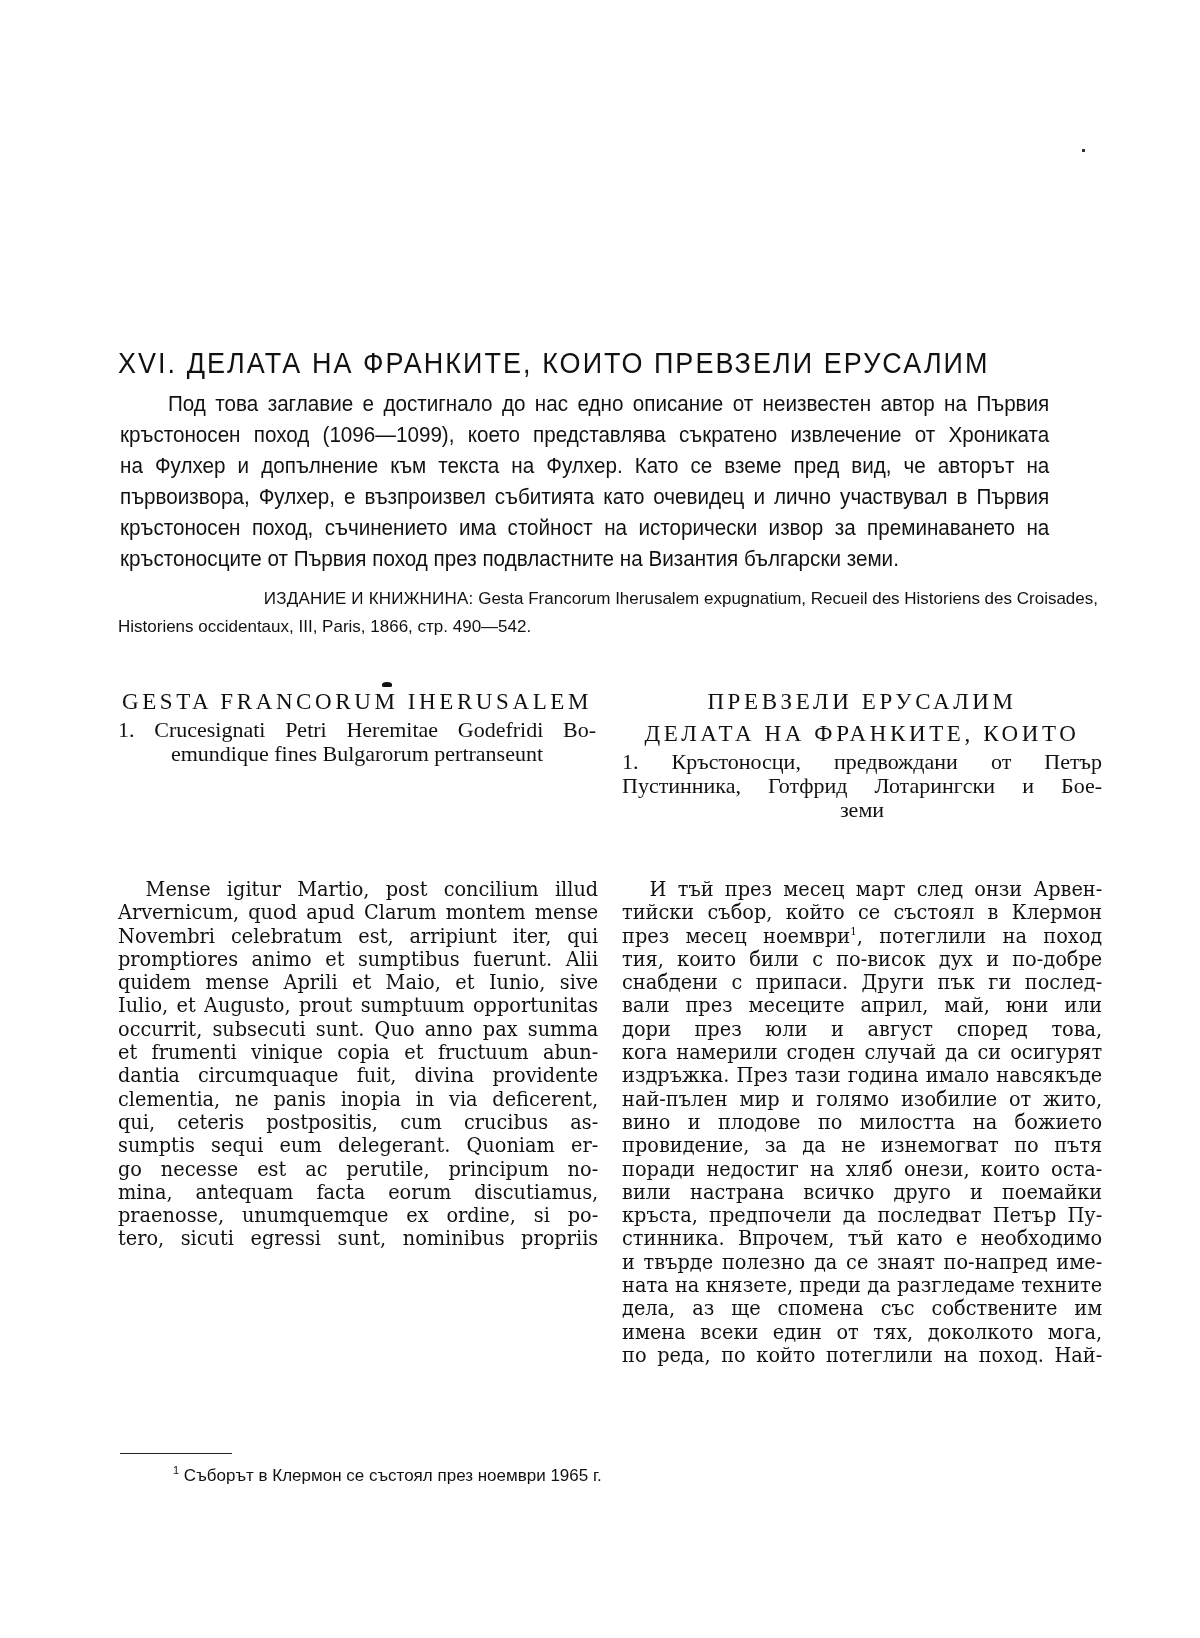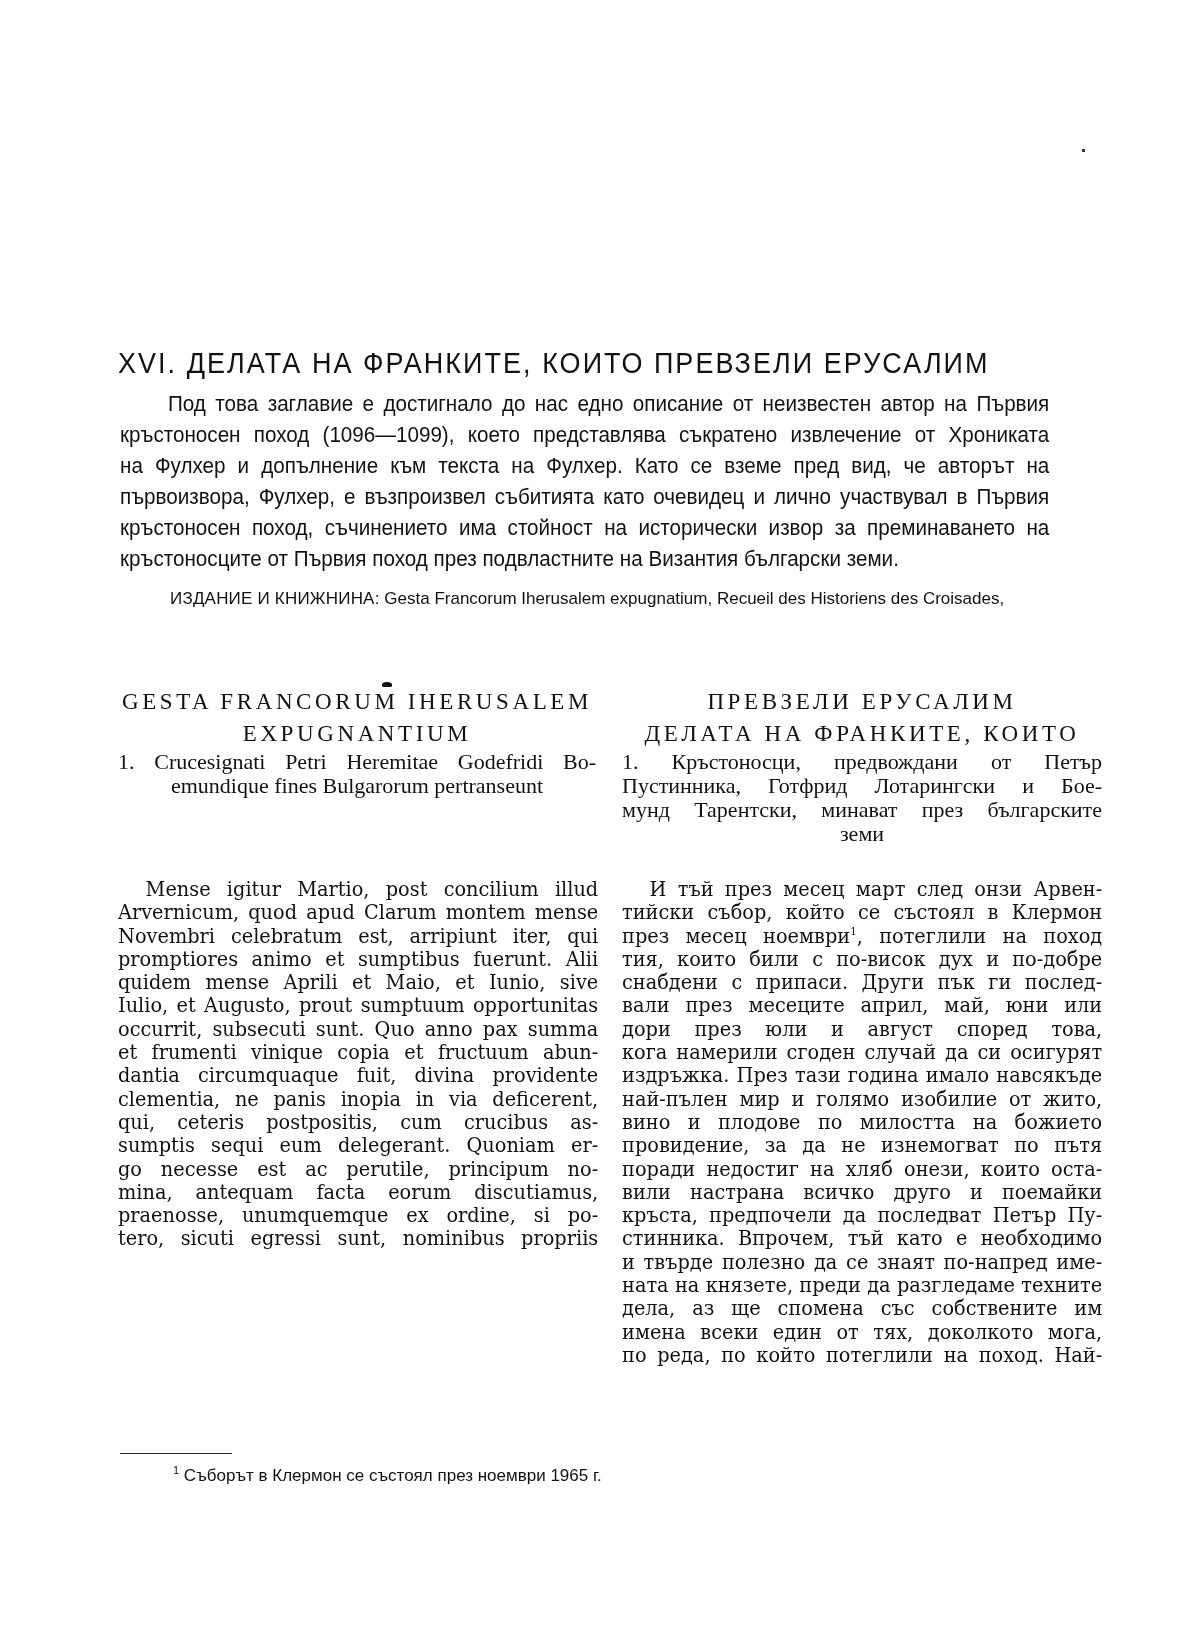--- a/index.html
+++ b/index.html
@@ -4,21 +4,21 @@
 <style>
   html, body { margin: 0; padding: 0; background: #ffffff; }
   body { width: 1200px; height: 1638px; position: relative; overflow: hidden; color: #111; font-family: "Liberation Serif", "DejaVu Serif", serif; }
   .abs { position: absolute; }
   .title { left: 118px; top: 328px; width: 990px; font-size: 29px; letter-spacing: 2.2px; white-space: nowrap; font-family: "Liberation Sans", "DejaVu Sans", sans-serif; font-weight: normal; transform: scaleX(0.93); transform-origin: left top; }
   .intro { left: 120px; top: 389px; width: 968px; font-size: 21.5px; line-height: 31px; font-family: "Liberation Sans", sans-serif; transform: scaleX(0.96); transform-origin: left top; }
   .intro .line { display: block; text-align: justify; text-align-last: justify; }
   .intro .line.last { text-align-last: left; }
   .edition { left: 118px; top: 585px; width: 980px; font-size: 17px; line-height: 28px; font-family: "Liberation Sans", sans-serif; }
   .edition .line { display: block; white-space: nowrap; }
-  .edition .line.first { padding-left: 52px; }
+  .edition .line.first { padding-left: 52px; text-align: right; }
   .edition .label { font-size: 17px; letter-spacing: 0.2px; }
   .ornament { left: 382px; top: 682px; width: 10px; height: 5px; background: #111; border-radius: 50% 50% 20% 20%; }
   .stray-mark { left: 1082px; top: 149px; width: 3px; height: 3px; background: #333; }
   .left-col { left: 118px; top: 686px; width: 478px; }
   .right-col { left: 622px; top: 686px; width: 480px; }
   .col-heading { font-size: 23px; letter-spacing: 3.6px; line-height: 32px; text-align: center; font-family: "Liberation Serif", serif; }
   .col-heading .line { display: block; white-space: nowrap; }
   .sub-heading { font-size: 22px; line-height: 24px; }
   .sub-heading .line { display: block; text-align: justify; text-align-last: justify; white-space: nowrap; }
   .sub-heading .line.center { text-align: center; text-align-last: center; }
@@ -41,28 +41,28 @@
   <span class="line" style="text-indent:50px;">Под това заглавие е достигнало до нас едно описание от неизвестен автор на Първия</span>
   <span class="line">кръстоносен поход (1096—1099), което представлява съкратено извлечение от Хрониката</span>
   <span class="line">на Фулхер и допълнение към текста на Фулхер. Като се вземе пред вид, че авторът на</span>
   <span class="line">първоизвора, Фулхер, е възпроизвел събитията като очевидец и лично участвувал в Първия</span>
   <span class="line">кръстоносен поход, съчинението има стойност на исторически извор за преминаването на</span>
   <span class="line last">кръстоносците от Първия поход през подвластните на Византия български земи.</span>
 </div>
 
 <div class="abs edition">
   <span class="line first"><span class="label">ИЗДАНИЕ И КНИЖНИНА:</span><span> Gesta Francorum Iherusalem expugnatium, Recueil des Historiens des Croisades,</span></span>
+  <span class="line">Historiens occidentaux, III, Paris, 1866, стр. 490—542.</span>
 </div>
 
 <div class="abs ornament"></div>
 
 <div class="abs left-col">
   <div class="col-heading">
     <span class="line">GESTA FRANCORUM IHERUSALEM</span>
-    <span class="line">EXPUGNANTIUM</span>
   </div>
   <div class="sub-heading">
     <span class="line">1. Crucesignati Petri Heremitae Godefridi Bo-</span>
     <span class="line center">emundique fines Bulgarorum pertranseunt</span>
   </div>
 </div>
 
 <div class="abs left-body body-text">
   <span class="line indent">Mense igitur Martio, post concilium illud</span>
   <span class="line">Arvernicum, quod apud Clarum montem mense</span>
@@ -83,21 +83,20 @@
 </div>
 
 <div class="abs right-col">
   <div class="col-heading">
     <span class="line">ПРЕВЗЕЛИ ЕРУСАЛИМ</span>
     <span class="line">ДЕЛАТА НА ФРАНКИТЕ, КОИТО</span>
   </div>
   <div class="sub-heading">
     <span class="line">1. Кръстоносци, предвождани от Петър</span>
     <span class="line">Пустинника, Готфрид Лотарингски и Бое-</span>
-    <span class="line">мунд Тарентски, минават през българските</span>
     <span class="line center">земи</span>
   </div>
 </div>
 
 <div class="abs right-body body-text">
   <span class="line indent">И тъй през месец март след онзи Арвен-</span>
   <span class="line">тийски събор, който се състоял в Клермон</span>
   <span class="line"><span>през месец ноември</span><sup>1</sup><span>, потеглили на поход</span></span>
   <span class="line">тия, които били с по-висок дух и по-добре</span>
   <span class="line">снабдени с припаси. Други пък ги послед-</span>

